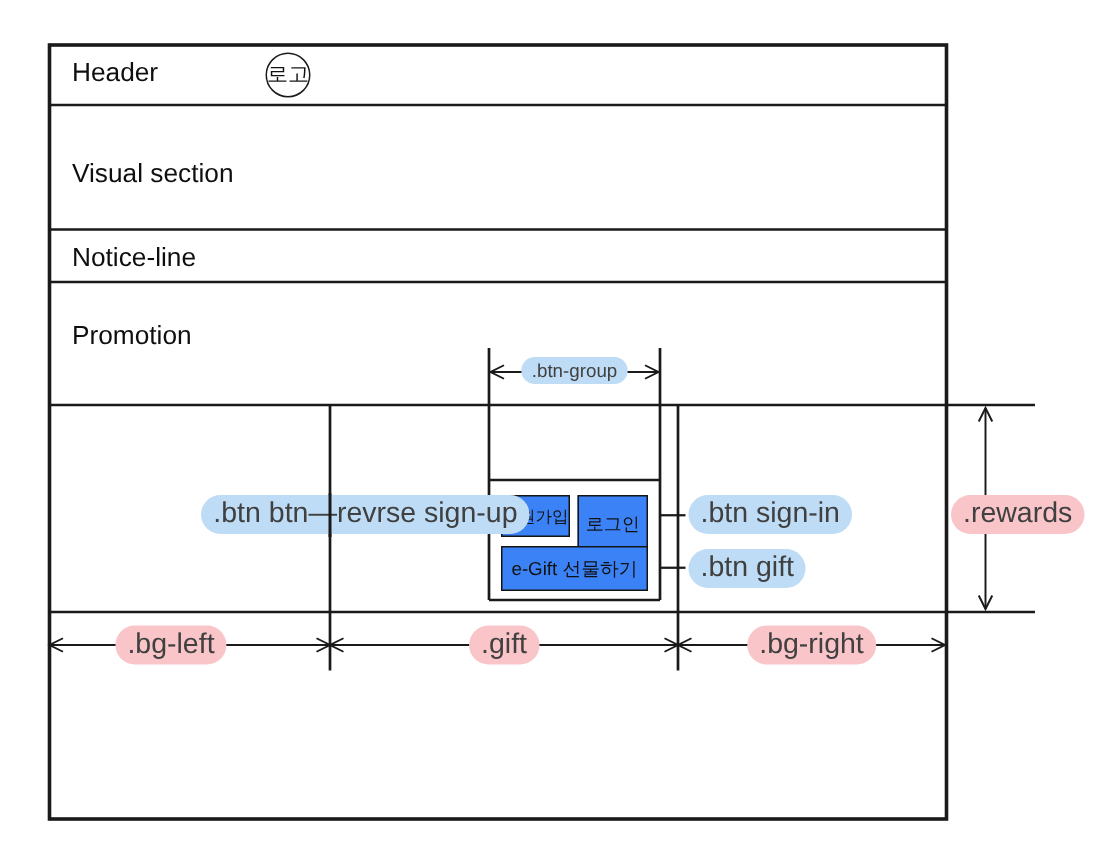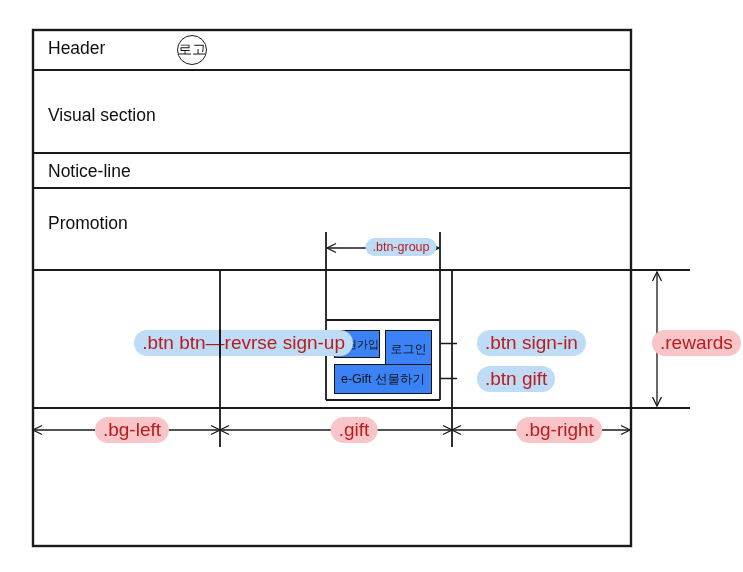--- a/index.html
+++ b/index.html
@@ -30,22 +30,21 @@
     display:flex;align-items:center;justify-content:center;background:#3b82f6;
     z-index:3;white-space:nowrap;
   }
   .btn-join{left:334px;top:330px;width:46px;height:28px;font-size:11px;}
   .btn-login{left:385px;top:330px;width:47px;height:38px;font-size:12px;}
   .btn-egift{left:334px;top:364px;width:98px;height:30px;font-size:12.5px;}
 
   .anno{
     position:absolute;z-index:4;white-space:nowrap;
     font-size:19px;line-height:24px;padding:1px 8px;border-radius:13px;
-    color:#b91c1c;
-    margin-left:18px;
+    color:#404040;
   }
   .hl-blue{background:#bedcf5;}
   .hl-pink{background:#f9c5c9;}
   .anno-signup{right:426px;top:330px;}
   .anno-signin{left:459px;top:330px;}
   .anno-gift{left:459px;top:366px;}
   .anno-rewards{left:634px;top:330px;}
   .anno-btngroup{left:383px;top:238px;transform:translateX(-50%);
     font-size:12.5px;line-height:16px;padding:1px 7px;border-radius:9px;}
   .anno-bgleft{left:114px;top:417px;transform:translateX(-50%);}

